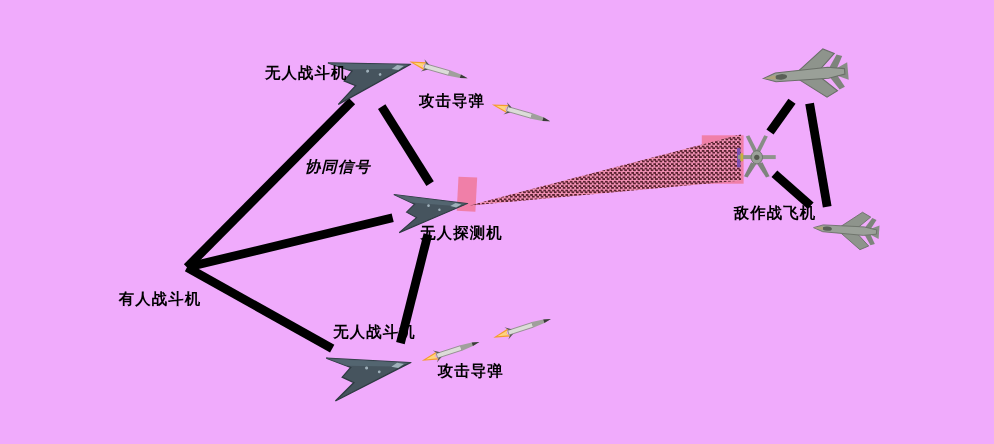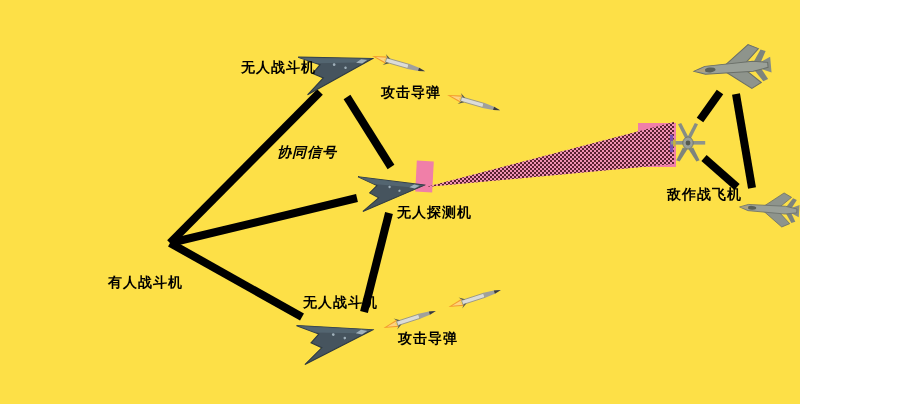--- a/index.html
+++ b/index.html
@@ -1,17 +1,17 @@
 <!DOCTYPE html>
 <html><head>
 <meta charset="utf-8">
 <style>
   html,body{margin:0;padding:0;background:#ffffff;}
   .canvas{
-    position:relative;width:800px;height:404px;background:#fde047;overflow:hidden;
+    position:relative;width:904px;height:404px;background:#f0abfc;overflow:hidden;
     font-family:"Liberation Serif","DejaVu Serif",serif;
   }
   .lbl{
     position:absolute;font-weight:bold;font-size:14px;color:#000;
     letter-spacing:1px;white-space:nowrap;line-height:1;z-index:30;
   }
   #links-svg{position:absolute;left:0;top:0;width:904px;height:404px;z-index:10;}
   .patch{position:absolute;z-index:12;}
   .beam{
     position:absolute;z-index:14;
@@ -160,23 +160,23 @@
       <polygon points="100,14.5 114,18 100,21.5" fill="#3a3a38"></polygon>
     </svg>
   </div>
 
   <div class="lbl" style="left:241px;top:61px;">无人战斗机</div>
 
   <div class="lbl" style="left:381px;top:86px;">攻击导弹</div>
 
   <div class="lbl" style="left:277px;top:146px;font-style:italic;">协同信号</div>
 
-  <div class="lbl" style="left:397px;top:206px;">无人探测机</div>
+  <div class="lbl" style="left:382px;top:206px;">无人探测机</div>
 
-  <div class="lbl" style="left:108px;top:276px;">有人战斗机</div>
+  <div class="lbl" style="left:108px;top:266px;">有人战斗机</div>
 
   <div class="lbl" style="left:303px;top:296px;">无人战斗机</div>
 
   <div class="lbl" style="left:398px;top:332px;">攻击导弹</div>
 
   <div class="lbl" style="left:667px;top:188px;">敌作战飞机</div>
 
 </div>
 
 </body></html>

